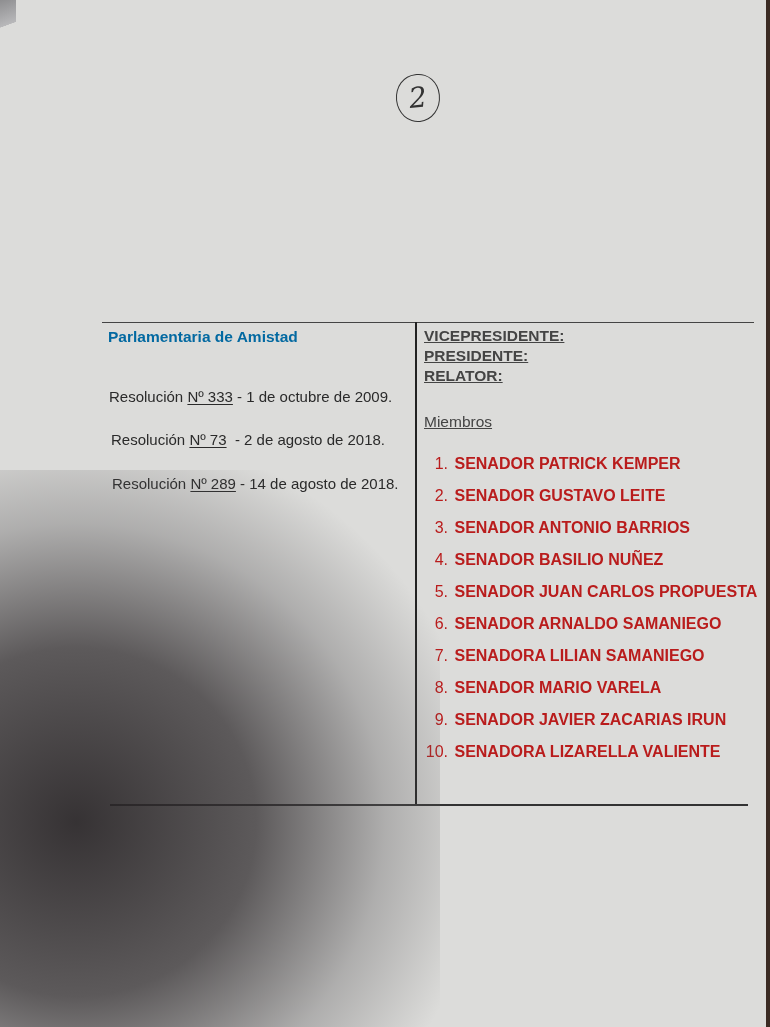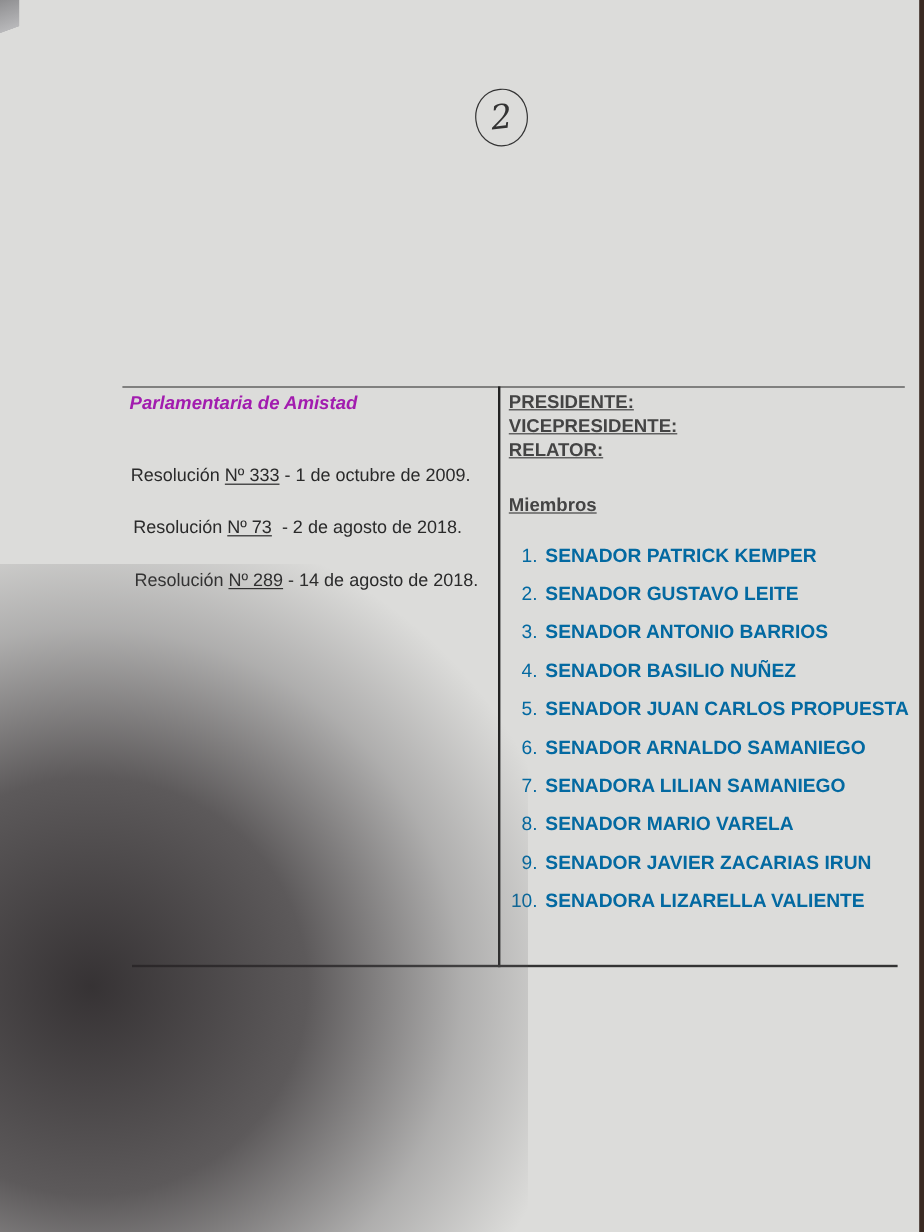--- a/index.html
+++ b/index.html
@@ -39,28 +39,28 @@
     .title span { display: inline-block; text-decoration: underline; text-decoration-thickness: 1px; text-underline-offset: 3px; }
     .rule-top {
       position: absolute; left: 102px; top: 322px; width: 652px; height: 1px; background: #444;
     }
     .rule-bottom {
       position: absolute; left: 110px; top: 804px; width: 638px; height: 2px; background: #333;
     }
     .vline {
       position: absolute; left: 415px; top: 322px; width: 2px; height: 484px; background: #222;
     }
-    .left-col { position: absolute; left: 108px; top: 326px; width: 300px; color: #a21caf; font-style: italic; }
+    .left-col { position: absolute; left: 108px; top: 326px; width: 300px; color: #0369a1; }
     .org-name { font-weight: bold; font-size: 15.5px; line-height: 21px; margin: 0; }
     .res { font-size: 15px; position: absolute; white-space: nowrap; color: #2a2a2a; }
     .res u { text-decoration-thickness: 1px; text-underline-offset: 2px; }
     .right-col { position: absolute; left: 424px; top: 326px; width: 330px; color: #222; }
     .role { font-weight: bold; font-size: 15.5px; line-height: 20px; text-decoration: underline; color: #444; margin: 0; }
-    .members-label { position: absolute; left: 424px; top: 413px; font-weight: bold; font-size: 15.5px; text-decoration: underline; color: #444; }
-    .member { position: absolute; left: 424px; font-size: 16px; color: #0369a1; white-space: nowrap; }
+    .members-label { position: absolute; left: 424px; top: 413px; font-weight: normal; font-size: 15.5px; text-decoration: underline; color: #444; }
+    .member { position: absolute; left: 424px; font-size: 16px; color: #b91c1c; white-space: nowrap; }
     .member .num { display: inline-block; width: 24px; text-align: right; font-weight: normal; margin-right: 2px; }
     .member .name { font-weight: bold; }
   </style>
 </head>
 <body>
 
 <div class="paper">
   <div class="corner-fold"></div>
 
   <div class="page-num">2</div>
@@ -78,22 +78,22 @@
     <span>Resolución </span><u>Nº 333</u><span> - 1 de octubre de 2009.</span>
   </div>
   <div class="res" style="left:111px; top:431px;">
     <span>Resolución </span><u>Nº 73</u><span style="white-space:pre">  - 2 de agosto de 2018.</span>
   </div>
   <div class="res" style="left:112px; top:475px;">
     <span>Resolución </span><u>Nº 289</u><span> - 14 de agosto de 2018.</span>
   </div>
 
   <div class="right-col">
+    <p class="role">VICEPRESIDENTE:</p>
     <p class="role">PRESIDENTE:</p>
-    <p class="role">VICEPRESIDENTE:</p>
     <p class="role">RELATOR:</p>
   </div>
 
   <div class="members-label">Miembros</div>
 
   <div class="member" style="top:455px;"><span class="num">1.</span> <span class="name">SENADOR PATRICK KEMPER</span></div>
   <div class="member" style="top:487px;"><span class="num">2.</span> <span class="name">SENADOR GUSTAVO LEITE</span></div>
   <div class="member" style="top:519px;"><span class="num">3.</span> <span class="name">SENADOR ANTONIO BARRIOS</span></div>
   <div class="member" style="top:551px;"><span class="num">4.</span> <span class="name">SENADOR BASILIO NUÑEZ</span></div>
   <div class="member" style="top:583px;"><span class="num">5.</span> <span class="name">SENADOR JUAN CARLOS PROPUESTA</span></div>

